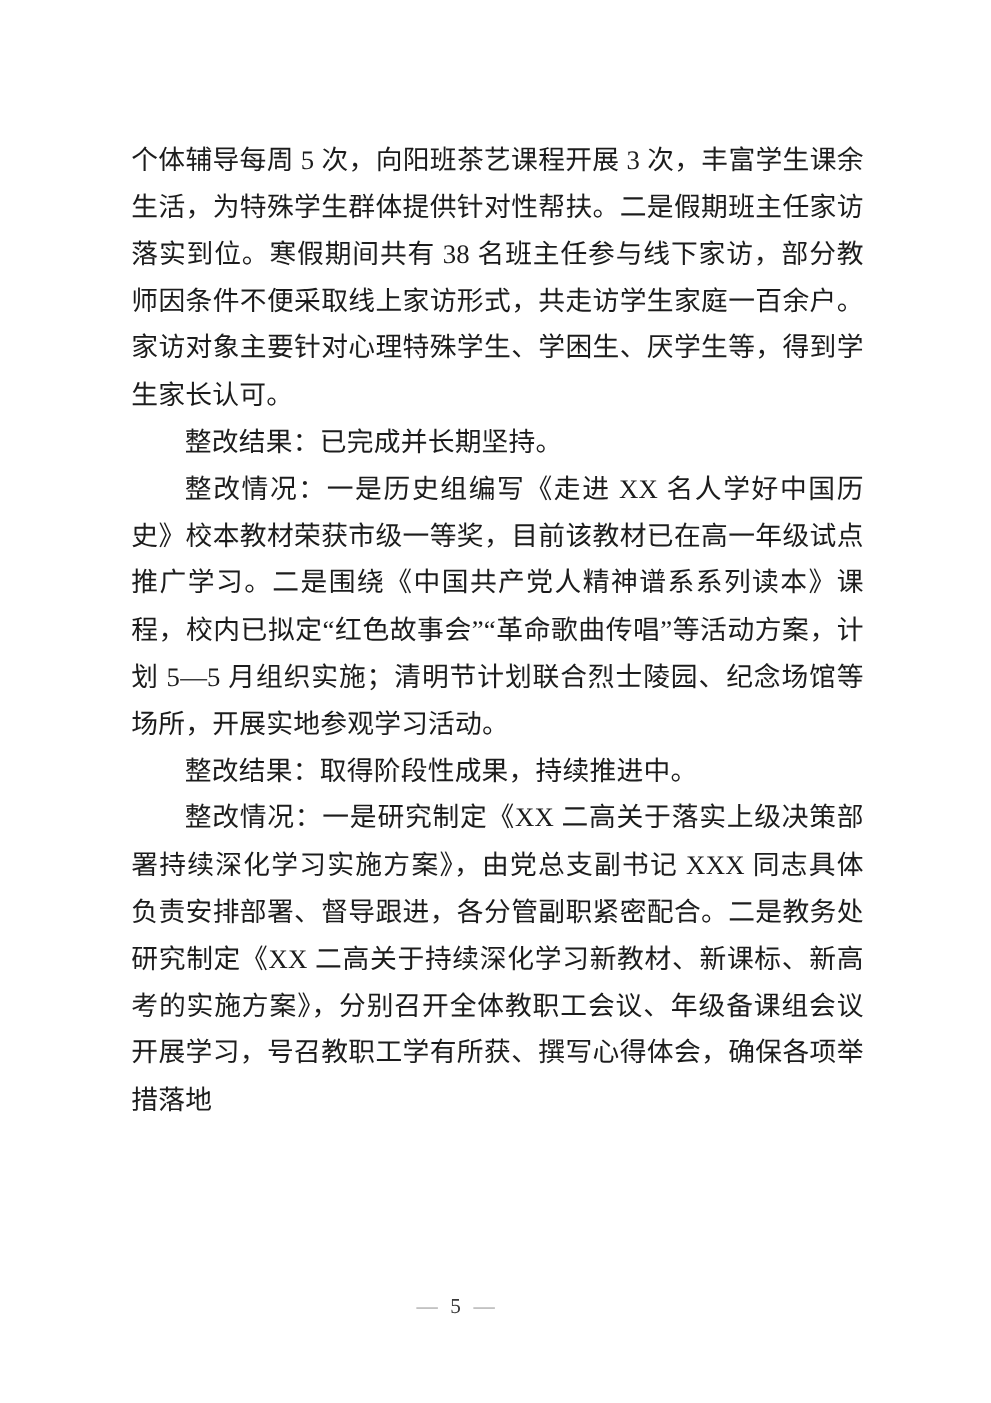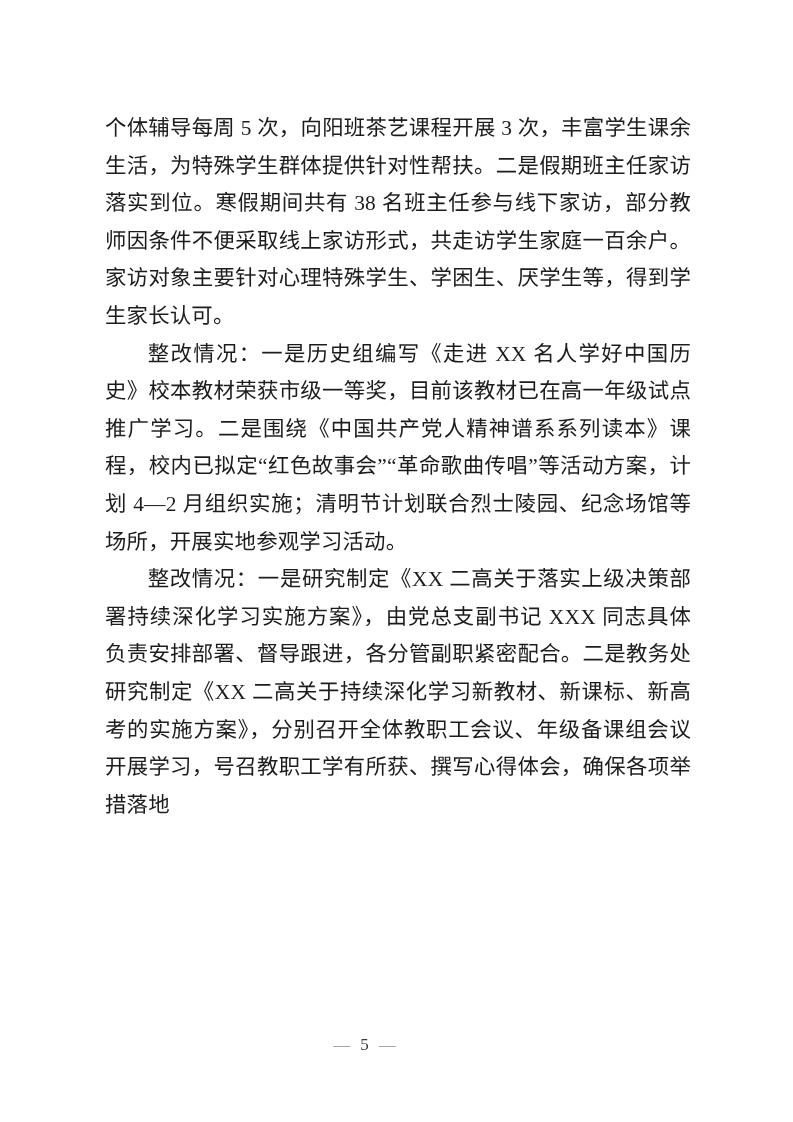--- a/index.html
+++ b/index.html
@@ -53,21 +53,23 @@
   }
 </style>
 </head>
 <body>
 
 <div class="page">
 
   <main class="body-text">
 
   <p class="para">个体辅导每周 5 次，向阳班茶艺课程开展 3 次，丰富学生课余生活，为特殊学生群体提供针对性帮扶。二是假期班主任家访落实到位。寒假期间共有 38 名班主任参与线下家访，部分教师因条件不便采取线上家访形式，共走访学生家庭一百余户。家访对象主要针对心理特殊学生、学困生、厌学生等，得到学生家长认可。</p>
-      <p class="para indent">整改情况：一是历史组编写《走进 XX 名人学好中国历史》校本教材荣获市级一等奖，目前该教材已在高一年级试点推广学习。二是围绕《中国共产党人精神谱系系列读本》课程，校内已拟定“红色故事会”“革命歌曲传唱”等活动方案，计划 4—2 月组织实施；清明节计划联合烈士陵园、纪念场馆等场所，开展实地参观学习活动。</p>
+      <p class="para indent">整改结果：已完成并长期坚持。</p>
+      <p class="para indent">整改情况：一是历史组编写《走进 XX 名人学好中国历史》校本教材荣获市级一等奖，目前该教材已在高一年级试点推广学习。二是围绕《中国共产党人精神谱系系列读本》课程，校内已拟定“红色故事会”“革命歌曲传唱”等活动方案，计划 5—5 月组织实施；清明节计划联合烈士陵园、纪念场馆等场所，开展实地参观学习活动。</p>
+      <p class="para indent">整改结果：取得阶段性成果，持续推进中。</p>
       <p class="para indent">整改情况：一是研究制定《XX 二高关于落实上级决策部署持续深化学习实施方案》，由党总支副书记 XXX 同志具体负责安排部署、督导跟进，各分管副职紧密配合。二是教务处研究制定《XX 二高关于持续深化学习新教材、新课标、新高考的实施方案》，分别召开全体教职工会议、年级备课组会议开展学习，号召教职工学有所获、撰写心得体会，确保各项举措落地</p>
     </main>
 
   <footer class="page-footer">
     <span class="dash">—</span><span class="num">5</span><span class="dash">—</span>
   </footer>
 
 </div>
 
 </body></html>

